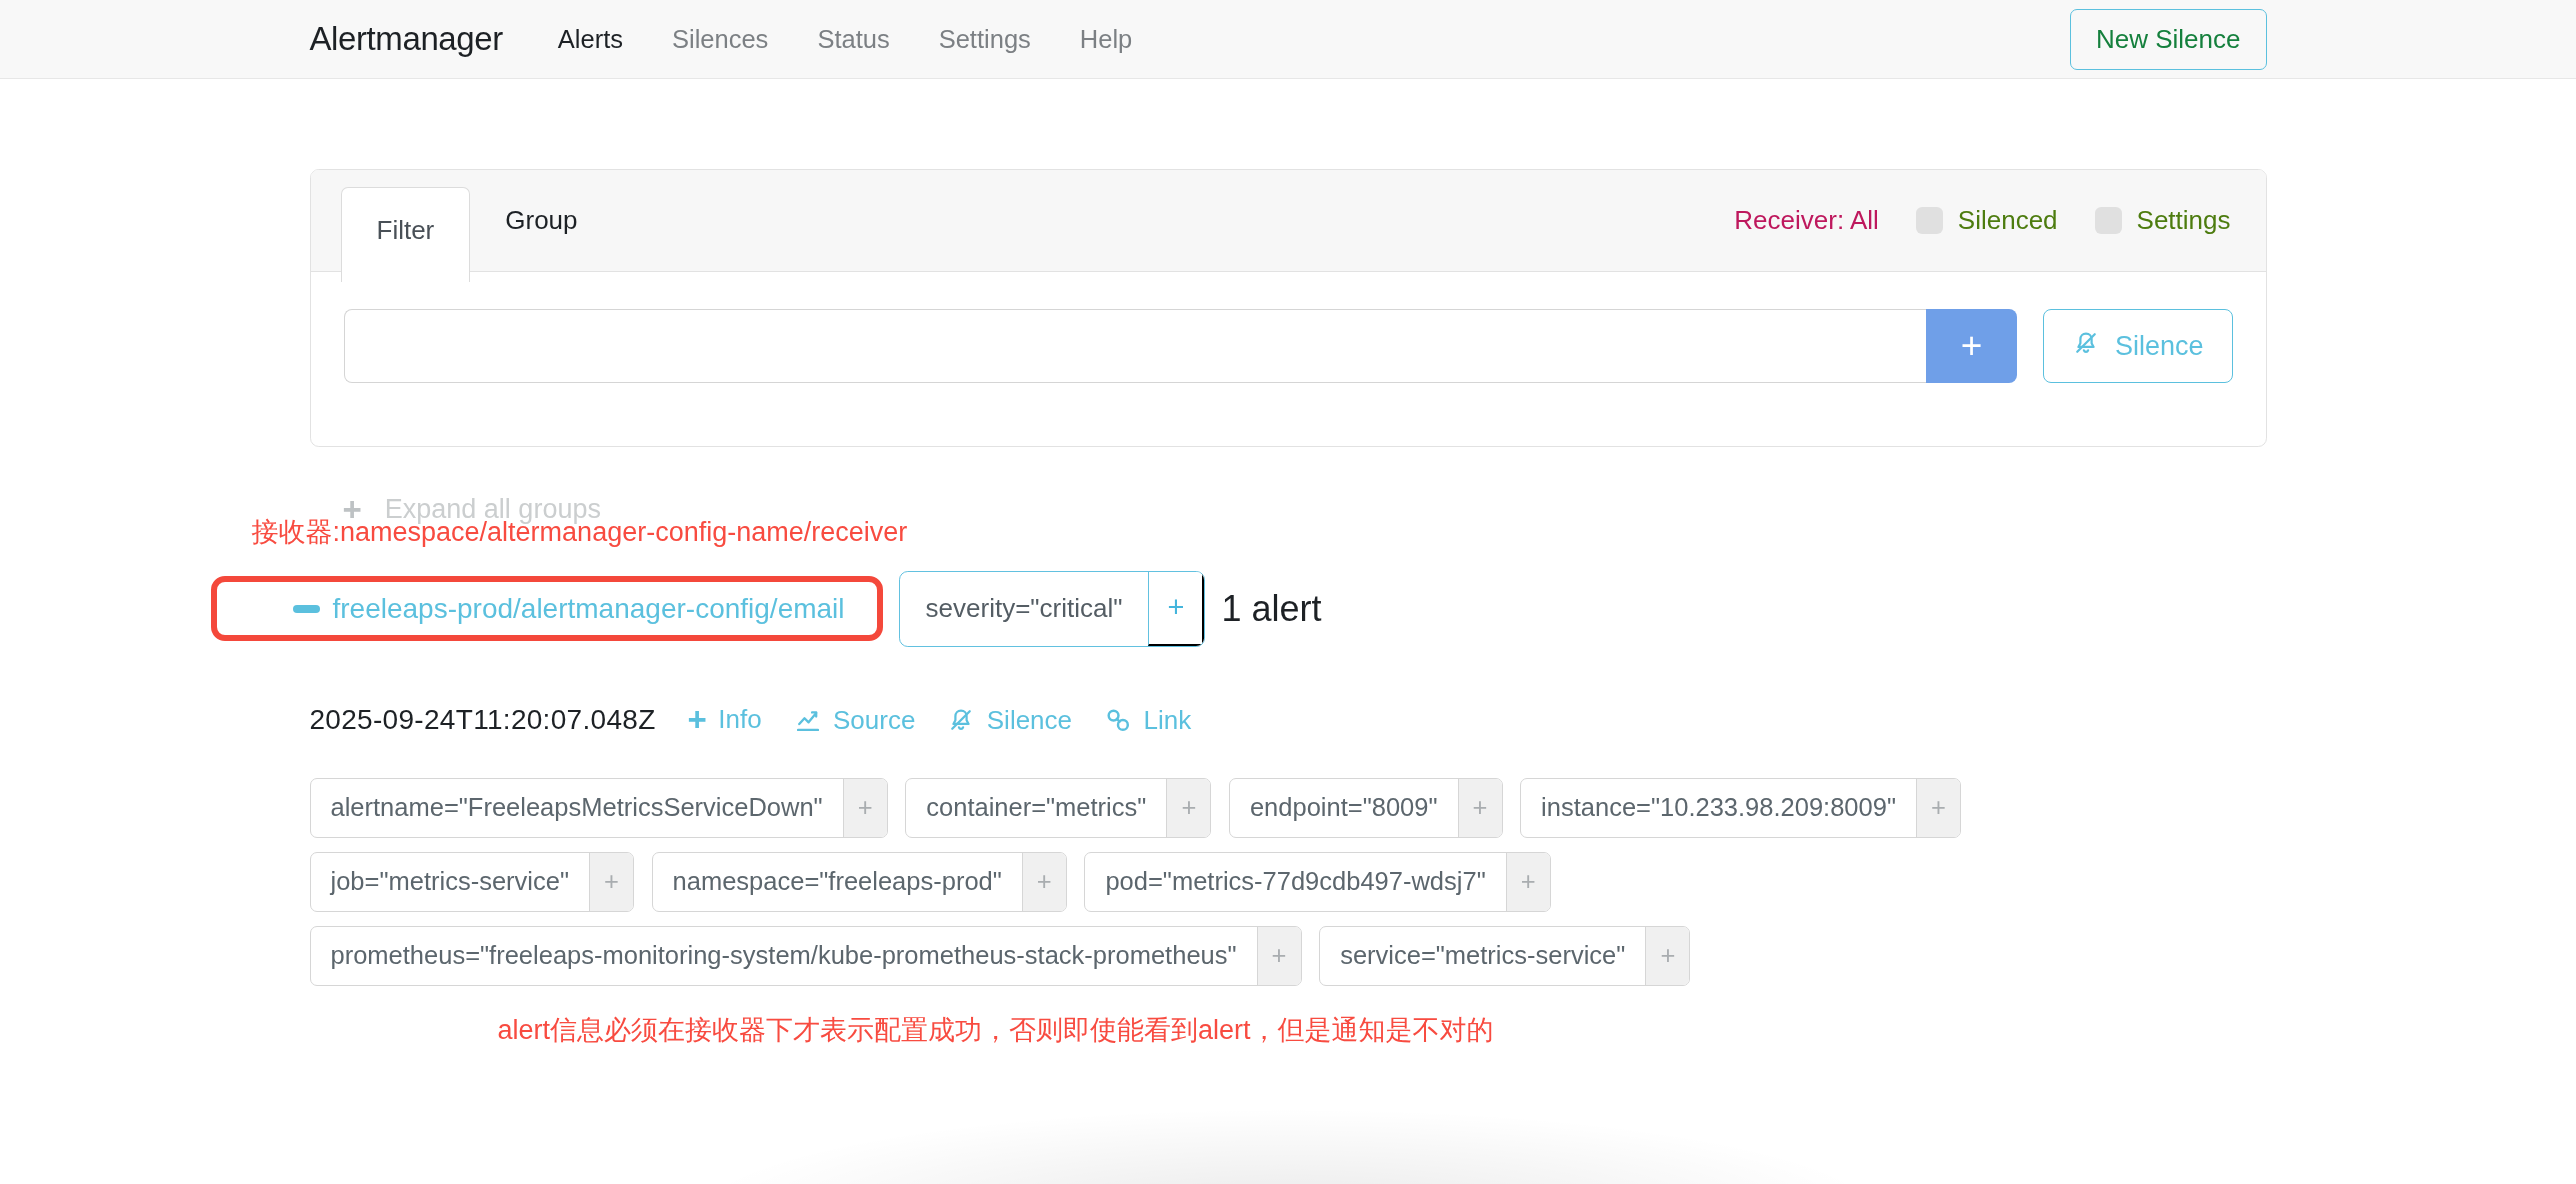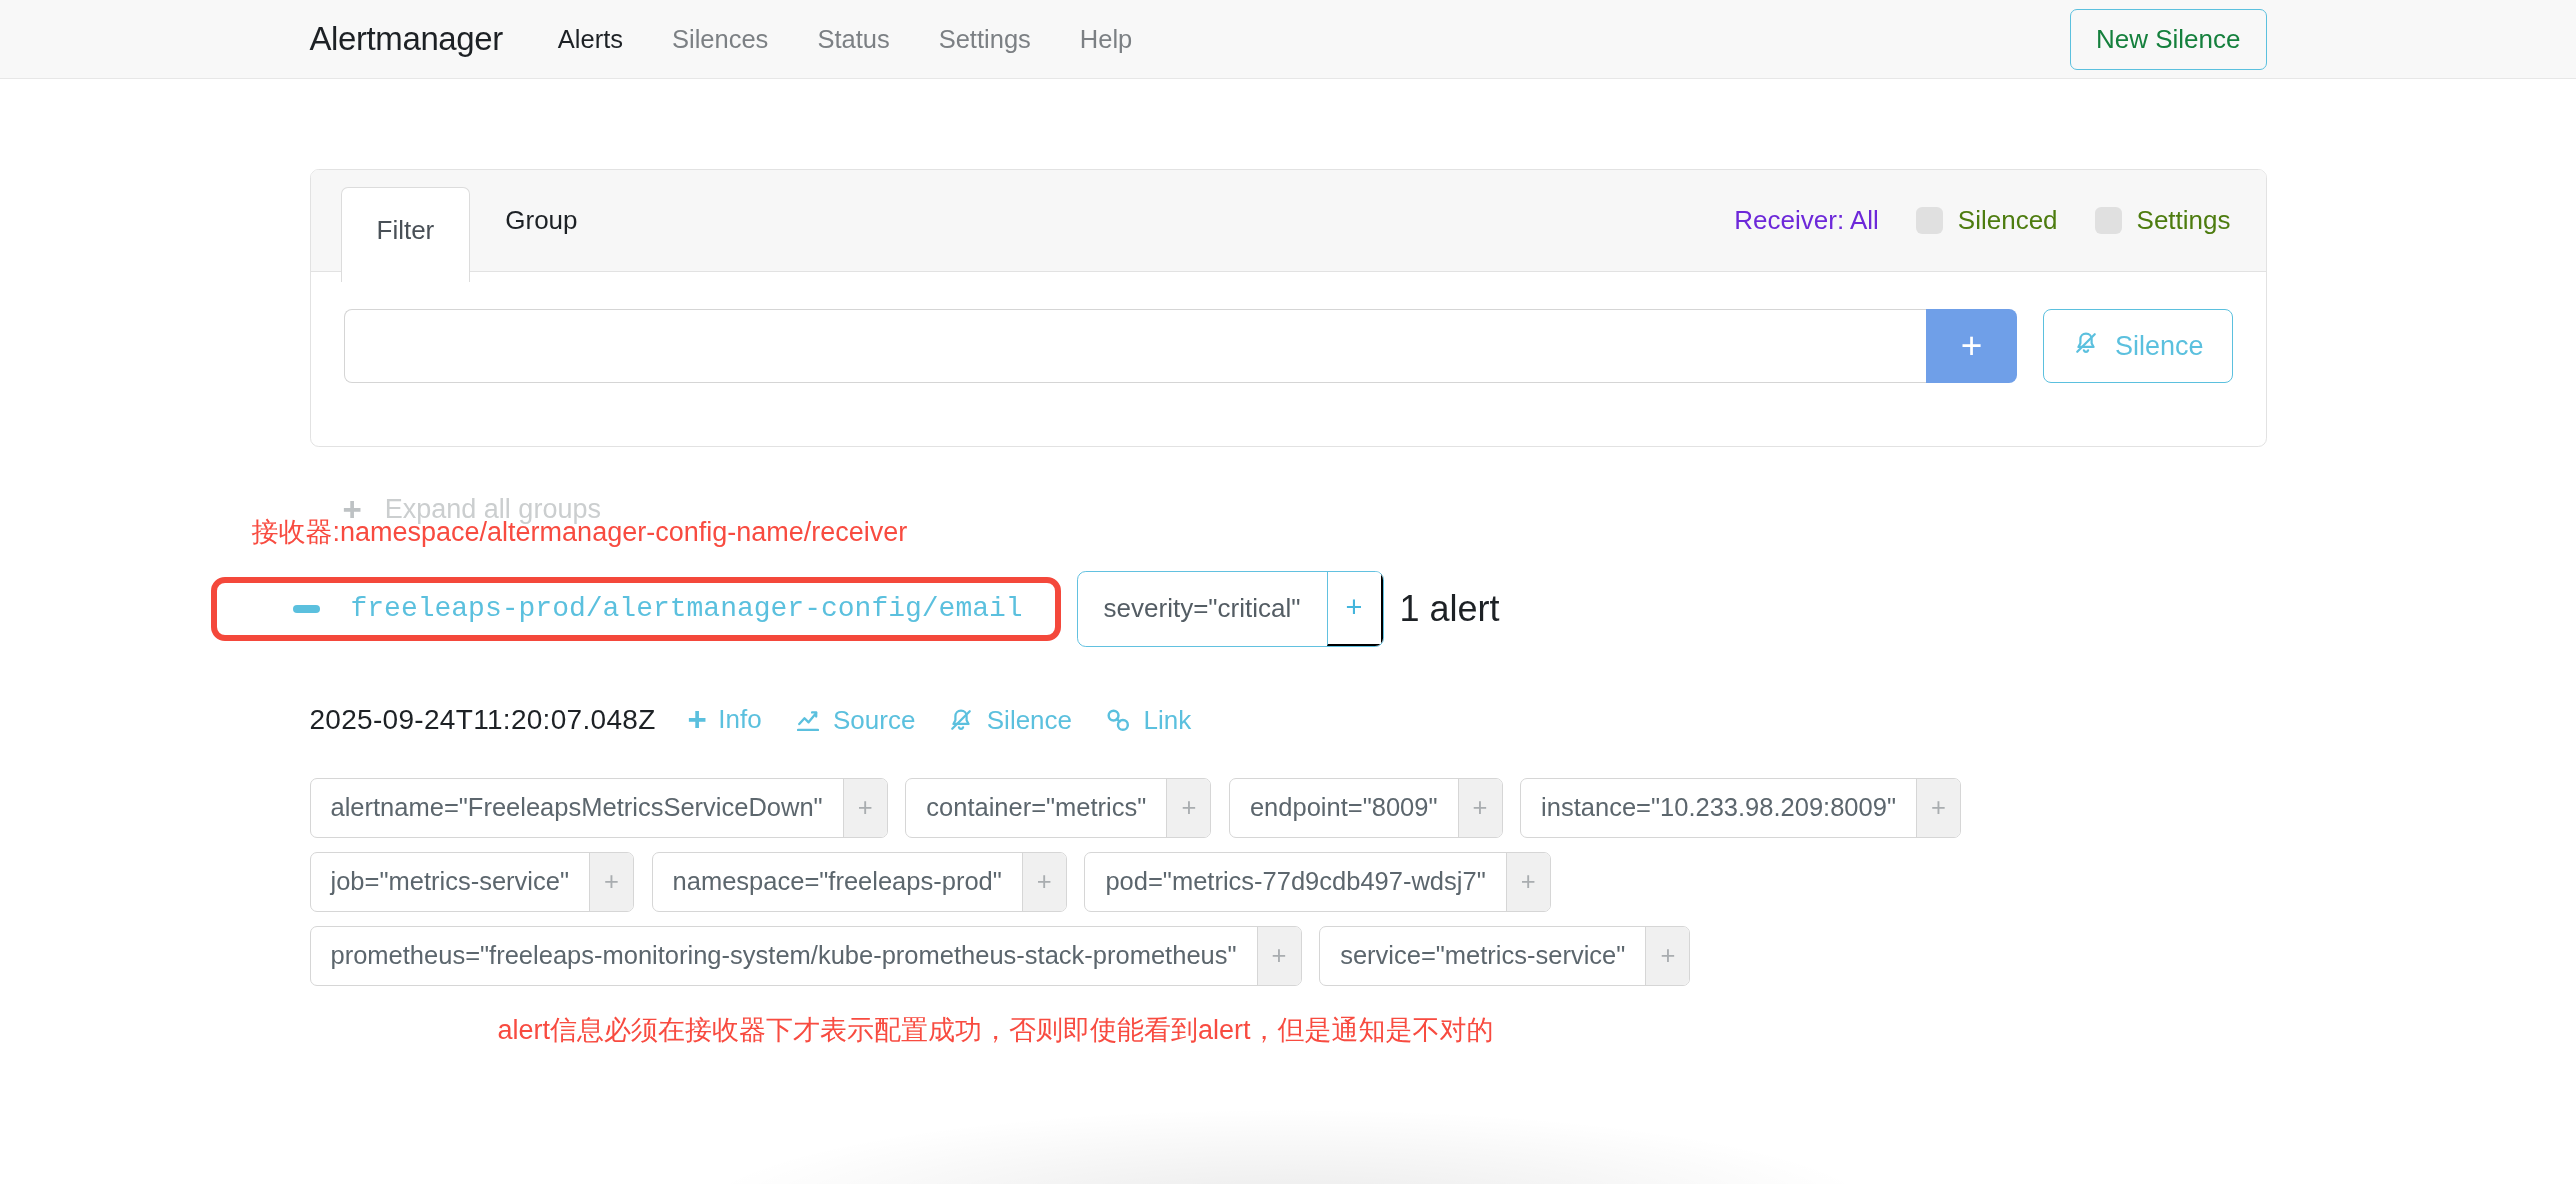--- a/index.html
+++ b/index.html
@@ -19,21 +19,21 @@
 
   
   .card { margin-top:90px; border:1.8px solid #e2e2e2; border-radius:8.8px; background:#fff; }
   .card-header { position:relative; display:flex; align-items:center; height:102px; background:#f7f7f7;
     border-bottom:1.8px solid #e2e2e2; border-radius:7px 7px 0 0; padding:0 0 0 30px; }
   .tab { font-size:26px; color:#1d2125; padding:0 35px; cursor:pointer; }
   .tab-active { position:relative; top:14px; z-index:2; height:95px; display:flex; align-items:center;
     padding:16px 35px 25px; background:#fff; border:1.8px solid #dcdcdc; border-bottom:none;
     border-radius:7px 7px 0 0; color:#495057; font-size:26px; cursor:pointer; }
   .panel-controls { margin-left:auto; display:flex; align-items:center; gap:37px; margin-right:35px; }
-  .receiver-label { font-size:26px; color:#6d28d9; }
+  .receiver-label { font-size:26px; color:#be185d; }
   .chk-wrap { display:flex; align-items:center; gap:15px; cursor:pointer; }
   .checkbox { width:27px; height:27px; border-radius:6.2px; background:#e0e0e0; }
   .chk-label { font-size:26px; color:#4d7c0f; }
 
   .card-body { padding:37px 33px 63px; }
   .matcher-row { display:flex; align-items:center; }
   .matcher-input { flex:1; height:74px; border:1.8px solid #d5d5d5; border-right:none;
     border-radius:8px 0 0 8px; font-size:26px; padding:0 23px; outline:none; color:#333;
     font-family:inherit; background:#fff; }
   .add-btn { width:91px; height:74px; background:#6f9fe8; color:#fff; font-size:37px; border:none;
@@ -46,22 +46,22 @@
 
   
   .expand-row { margin:46px 0 0 33px; display:flex; align-items:center; gap:23px;
     color:#cbcecf; font-size:27px; cursor:pointer; width:fit-content; }
   .expand-plus { font-weight:700; font-size:33px; color:#bec2c4; line-height:1; }
   .red-note-1 { margin:-12.3px 0 0 -58px; color:#f84b40; font-size:27px; font-weight:500; position:relative; z-index:3; }
 
   .group-row { margin-top:21px; display:flex; align-items:center; }
   .red-box { border:6.2px solid #f4483b; border-radius:14px; margin-left:-99px;
     padding:10.6px 32px 10.6px 0; display:flex; align-items:center; }
-  .receiver-btn { display:flex; align-items:center; gap:31px; padding-left:76px; color:#5bc0de;
-    font-size:28px; background:none; border:none; cursor:pointer; font-family:Liberation Mono, monospace; }
+  .receiver-btn { display:flex; align-items:center; gap:13px; padding-left:76px; color:#5bc0de;
+    font-size:28px; background:none; border:none; cursor:pointer; font-family:Liberation Sans, sans-serif; }
   .minus-bar { width:27px; height:8px; border-radius:4.4px; background:#5bc0de; }
   .severity-group { margin-left:16px; display:flex; align-items:stretch; border:1.8px solid #62c1e0;
     border-radius:8.8px; background:#fff; height:76px; overflow:hidden; }
   .severity-text { display:flex; align-items:center; padding:0 26px; font-size:26px; color:#545d64; }
   .severity-plus { width:56px; display:flex; align-items:center; justify-content:center;
     border-left:1.8px solid #62c1e0; color:#44b5dc; font-size:29px; background:#fff; border-top:none;
     cursor:pointer; font-family:inherit; }
   .alert-count { margin-left:16px; font-size:36px; color:#1d2125; }
 
   

